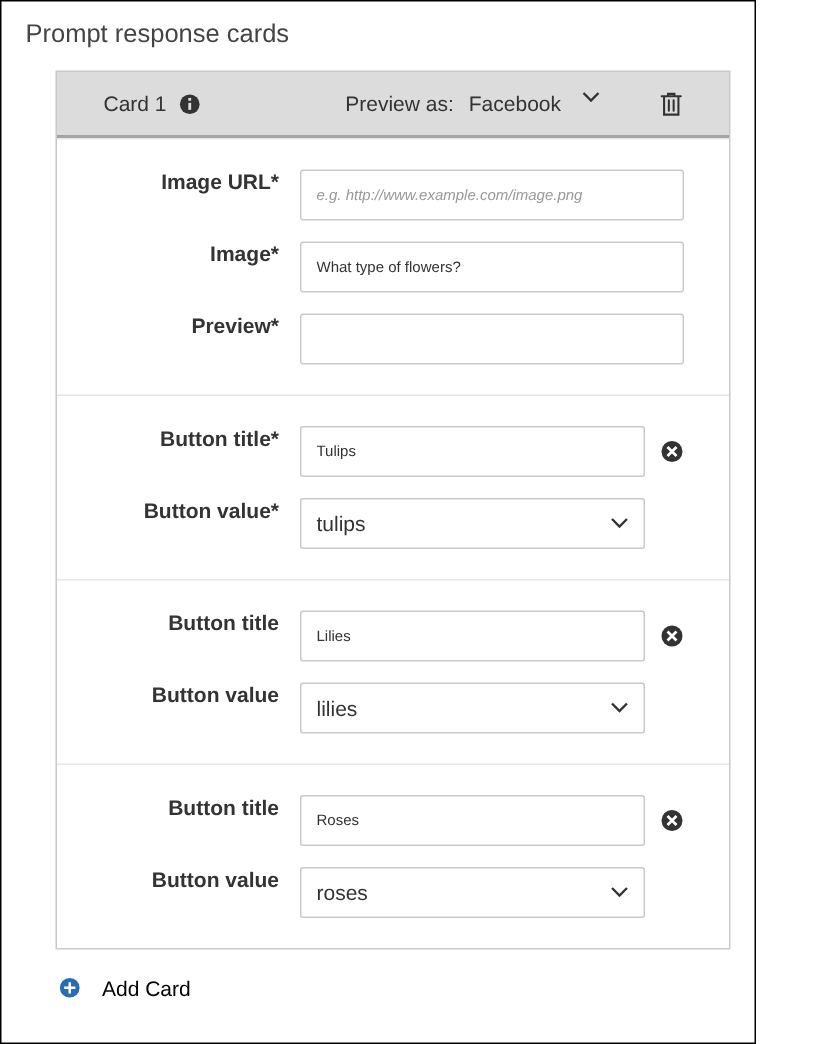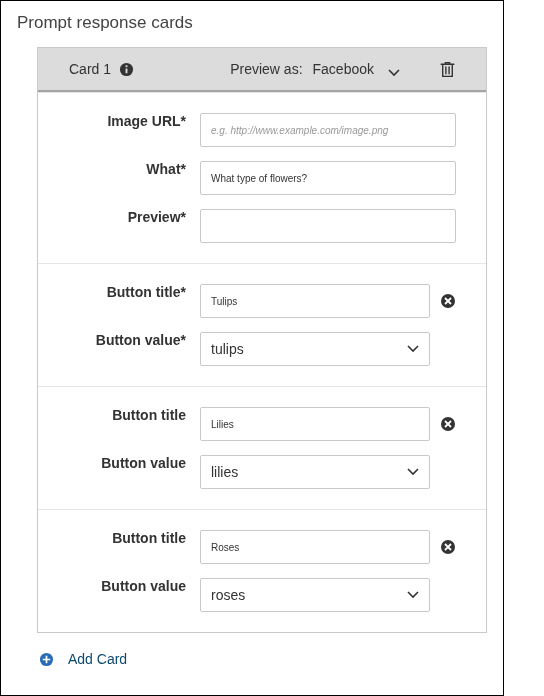--- a/index.html
+++ b/index.html
@@ -38,21 +38,21 @@
   .card-header .card-label { font-weight: 400; }
   .card-header .info-icon {
     margin-left: 8px;
     width: 15px; height: 15px;
     display: inline-flex;
     align-items: center; justify-content: center;
   }
   .card-header .spacer { flex: 1; }
   .card-header .preview-label { margin-right: 10px; color: #333; }
   .card-header .preview-select {
-    display: flex; align-items: flex-end;
+    display: flex; align-items: flex-start;
     cursor: pointer;
     color: #333;
   }
   .card-header .preview-select .sel-text { margin-right: 14px; }
   .card-header .trash { margin-left: 40px; cursor: pointer; }
   .section {
     padding: 14px 14px 14px 14px;
     border-top: 1px solid #e5e5e5;
   }
   .section:first-of-type { border-top: none; }
@@ -108,22 +108,21 @@
     flex-shrink: 0;
     cursor: pointer;
   }
   .remove-spacer {
     width: 16px; margin-left: 10px; flex-shrink: 0;
   }
   .add-card {
     margin-top: 18px;
     margin-left: 22px;
     display: flex;
-    align-items: center;
-    color: #0c4a6e;
+    color: #000000;
     cursor: pointer;
     font-size: 14px;
   }
   .add-card .plus-icon { margin-right: 14px; }
   svg { display: block; }
 </style>
 </head>
 <body>
 
 <div class="outer">
@@ -155,21 +154,21 @@
     </div>
 
     <div class="section">
       <div class="row">
         <div class="lbl">Image URL*</div>
         <div class="field-wrap">
           <input class="txt" type="text" placeholder="e.g. http://www.example.com/image.png" style="">
         </div>
       </div>
       <div class="row">
-        <div class="lbl">What*</div>
+        <div class="lbl">Image*</div>
         <div class="field-wrap">
           <input class="txt" type="text" value="What type of flowers?" style="">
         </div>
       </div>
       <div class="row">
         <div class="lbl">Preview*</div>
         <div class="field-wrap">
           <input class="txt" type="text" value="" style="">
         </div>
       </div>

